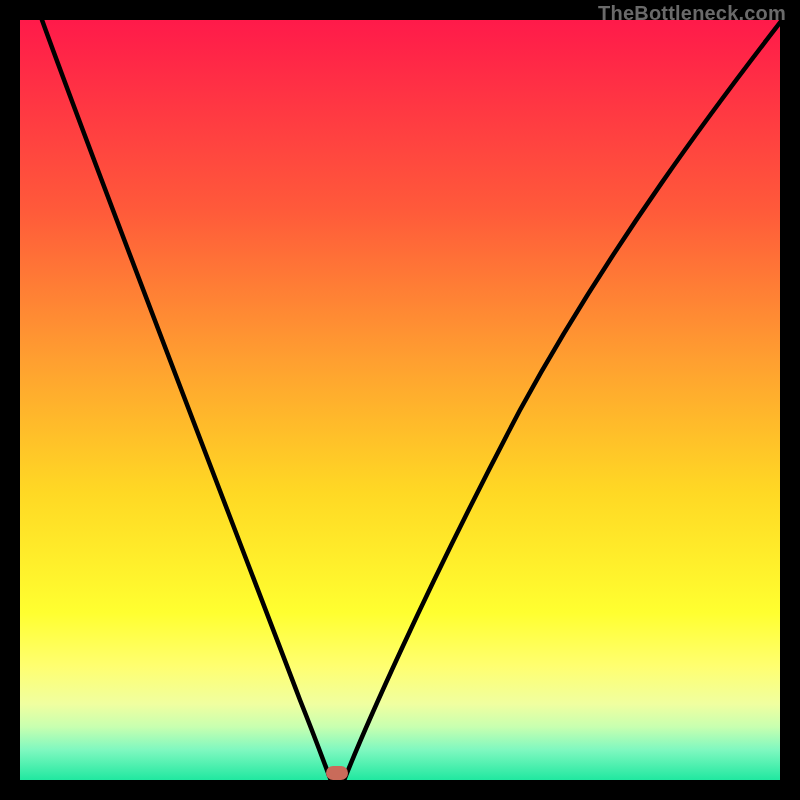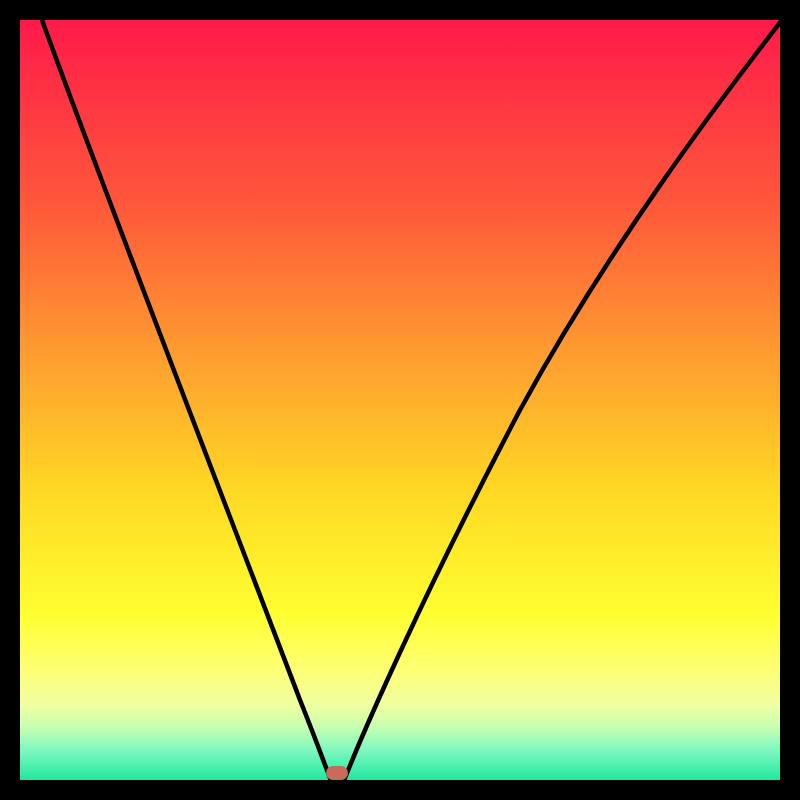--- a/index.html
+++ b/index.html
@@ -65,13 +65,14 @@
     <path d="M 22 0
              C 80 160, 200 470, 280 680
              C 296 720, 305 745, 310 758
              L 325 758
              C 340 720, 400 580, 500 390
              C 590 225, 700 80, 762 0" fill="none" stroke="#000" stroke-width="4.5" stroke-linecap="round"></path>
   </svg>
 
   <div class="marker" style="left: 326px; top: 766px;"></div>
 
+  <div class="watermark">TheBottleneck.com</div>
 </div>
 
 </body></html>

